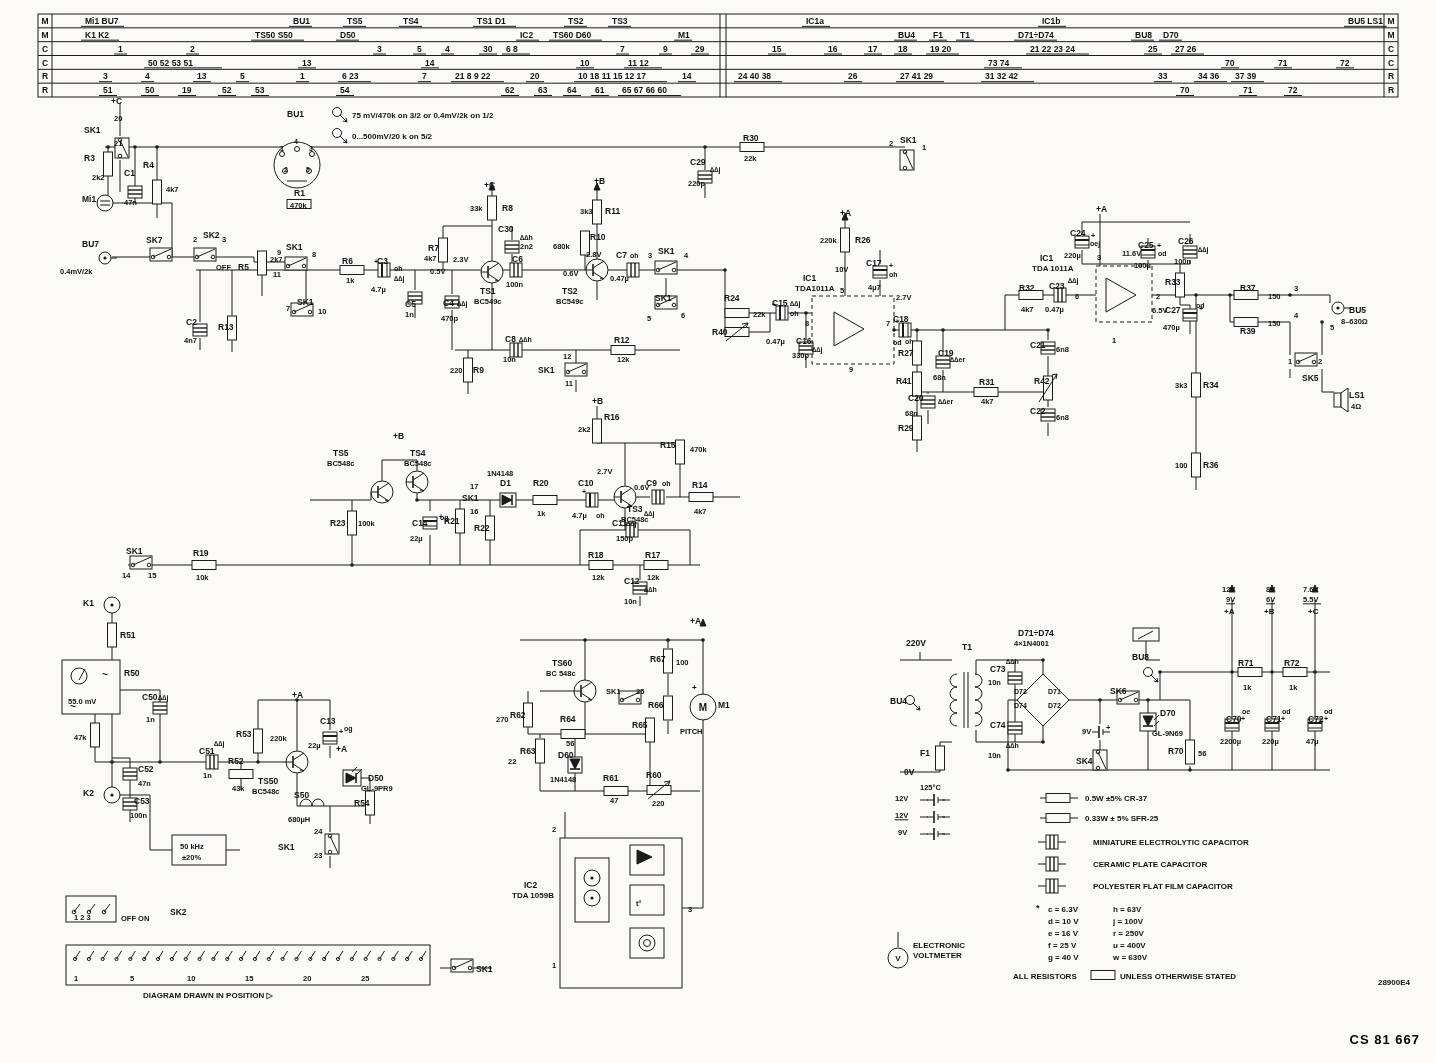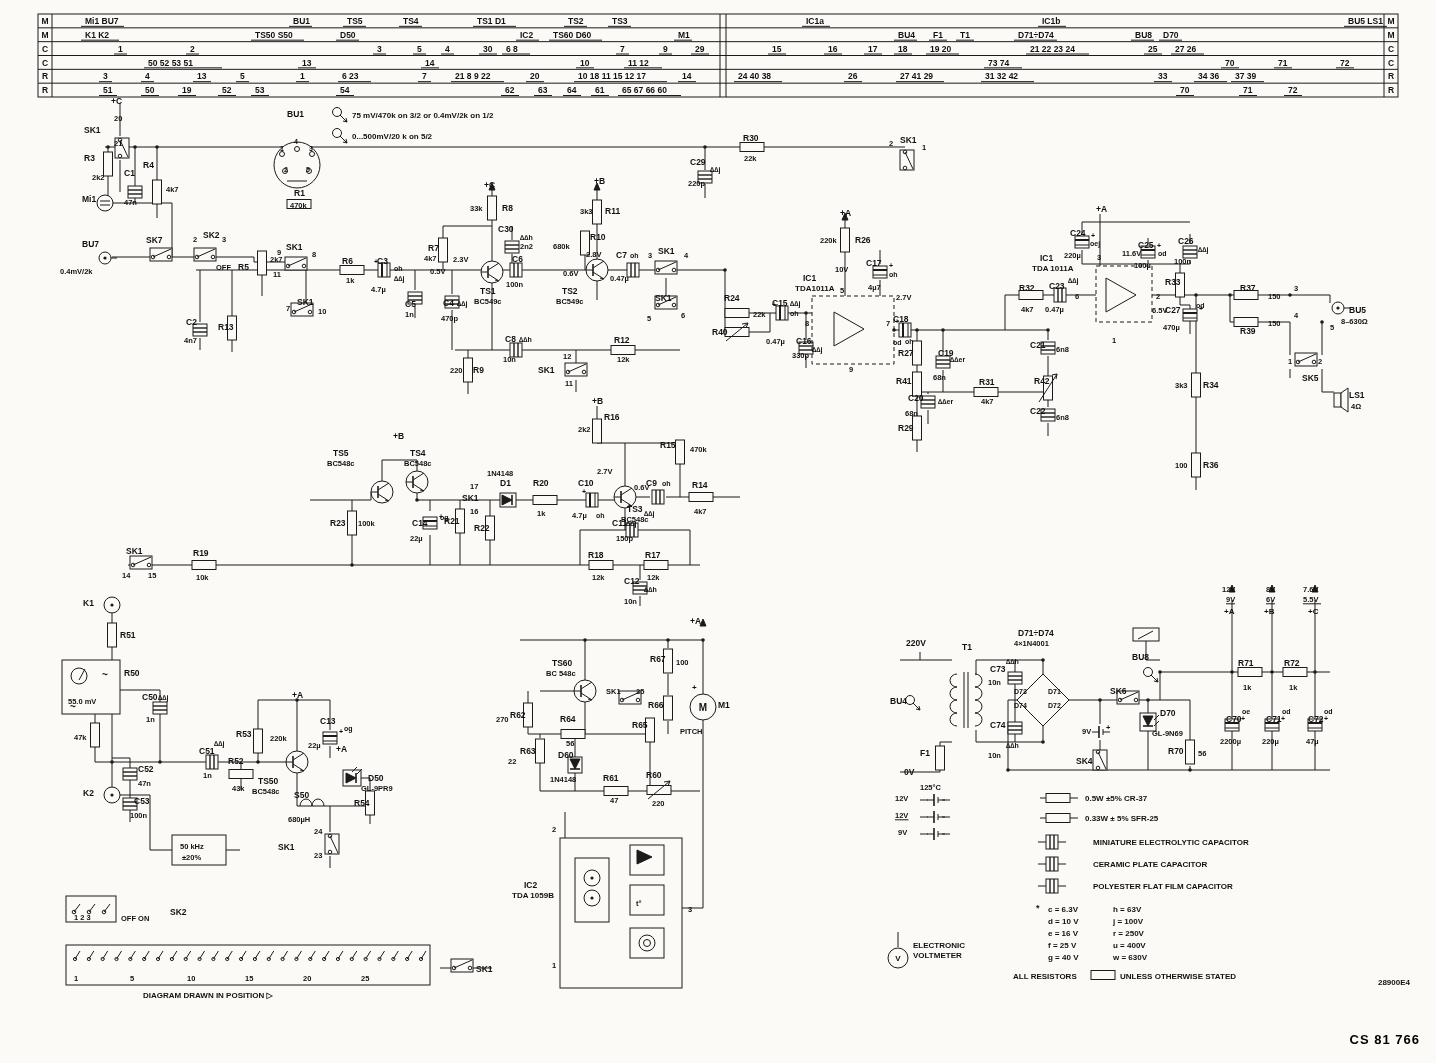--- a/index.html
+++ b/index.html
@@ -1347,14 +1347,14 @@
         <text x="130" y="981" font-size="7.5" font-weight="bold" font-family="&quot;Liberation Sans&quot;,sans-serif" fill="#111" text-anchor="start">5</text>
         <text x="187" y="981" font-size="7.5" font-weight="bold" font-family="&quot;Liberation Sans&quot;,sans-serif" fill="#111" text-anchor="start">10</text>
         <text x="245" y="981" font-size="7.5" font-weight="bold" font-family="&quot;Liberation Sans&quot;,sans-serif" fill="#111" text-anchor="start">15</text>
         <text x="303" y="981" font-size="7.5" font-weight="bold" font-family="&quot;Liberation Sans&quot;,sans-serif" fill="#111" text-anchor="start">20</text>
         <text x="361" y="981" font-size="7.5" font-weight="bold" font-family="&quot;Liberation Sans&quot;,sans-serif" fill="#111" text-anchor="start">25</text>
         <text x="143" y="998" font-size="8" font-weight="bold" font-family="&quot;Liberation Sans&quot;,sans-serif" fill="#111" text-anchor="start">DIAGRAM  DRAWN  IN  POSITION  ▷</text>
         <text x="476" y="972" font-size="8.5" font-weight="bold" font-family="&quot;Liberation Sans&quot;,sans-serif" fill="#111" text-anchor="start">SK1</text>
       </g>
   </svg>
   <div class="sheet-code">28900E4</div>
-  <div class="drawing-number">CS 81 766</div>
+  <div class="drawing-number">CS 81 667</div>
 </div>
 
 </body></html>

